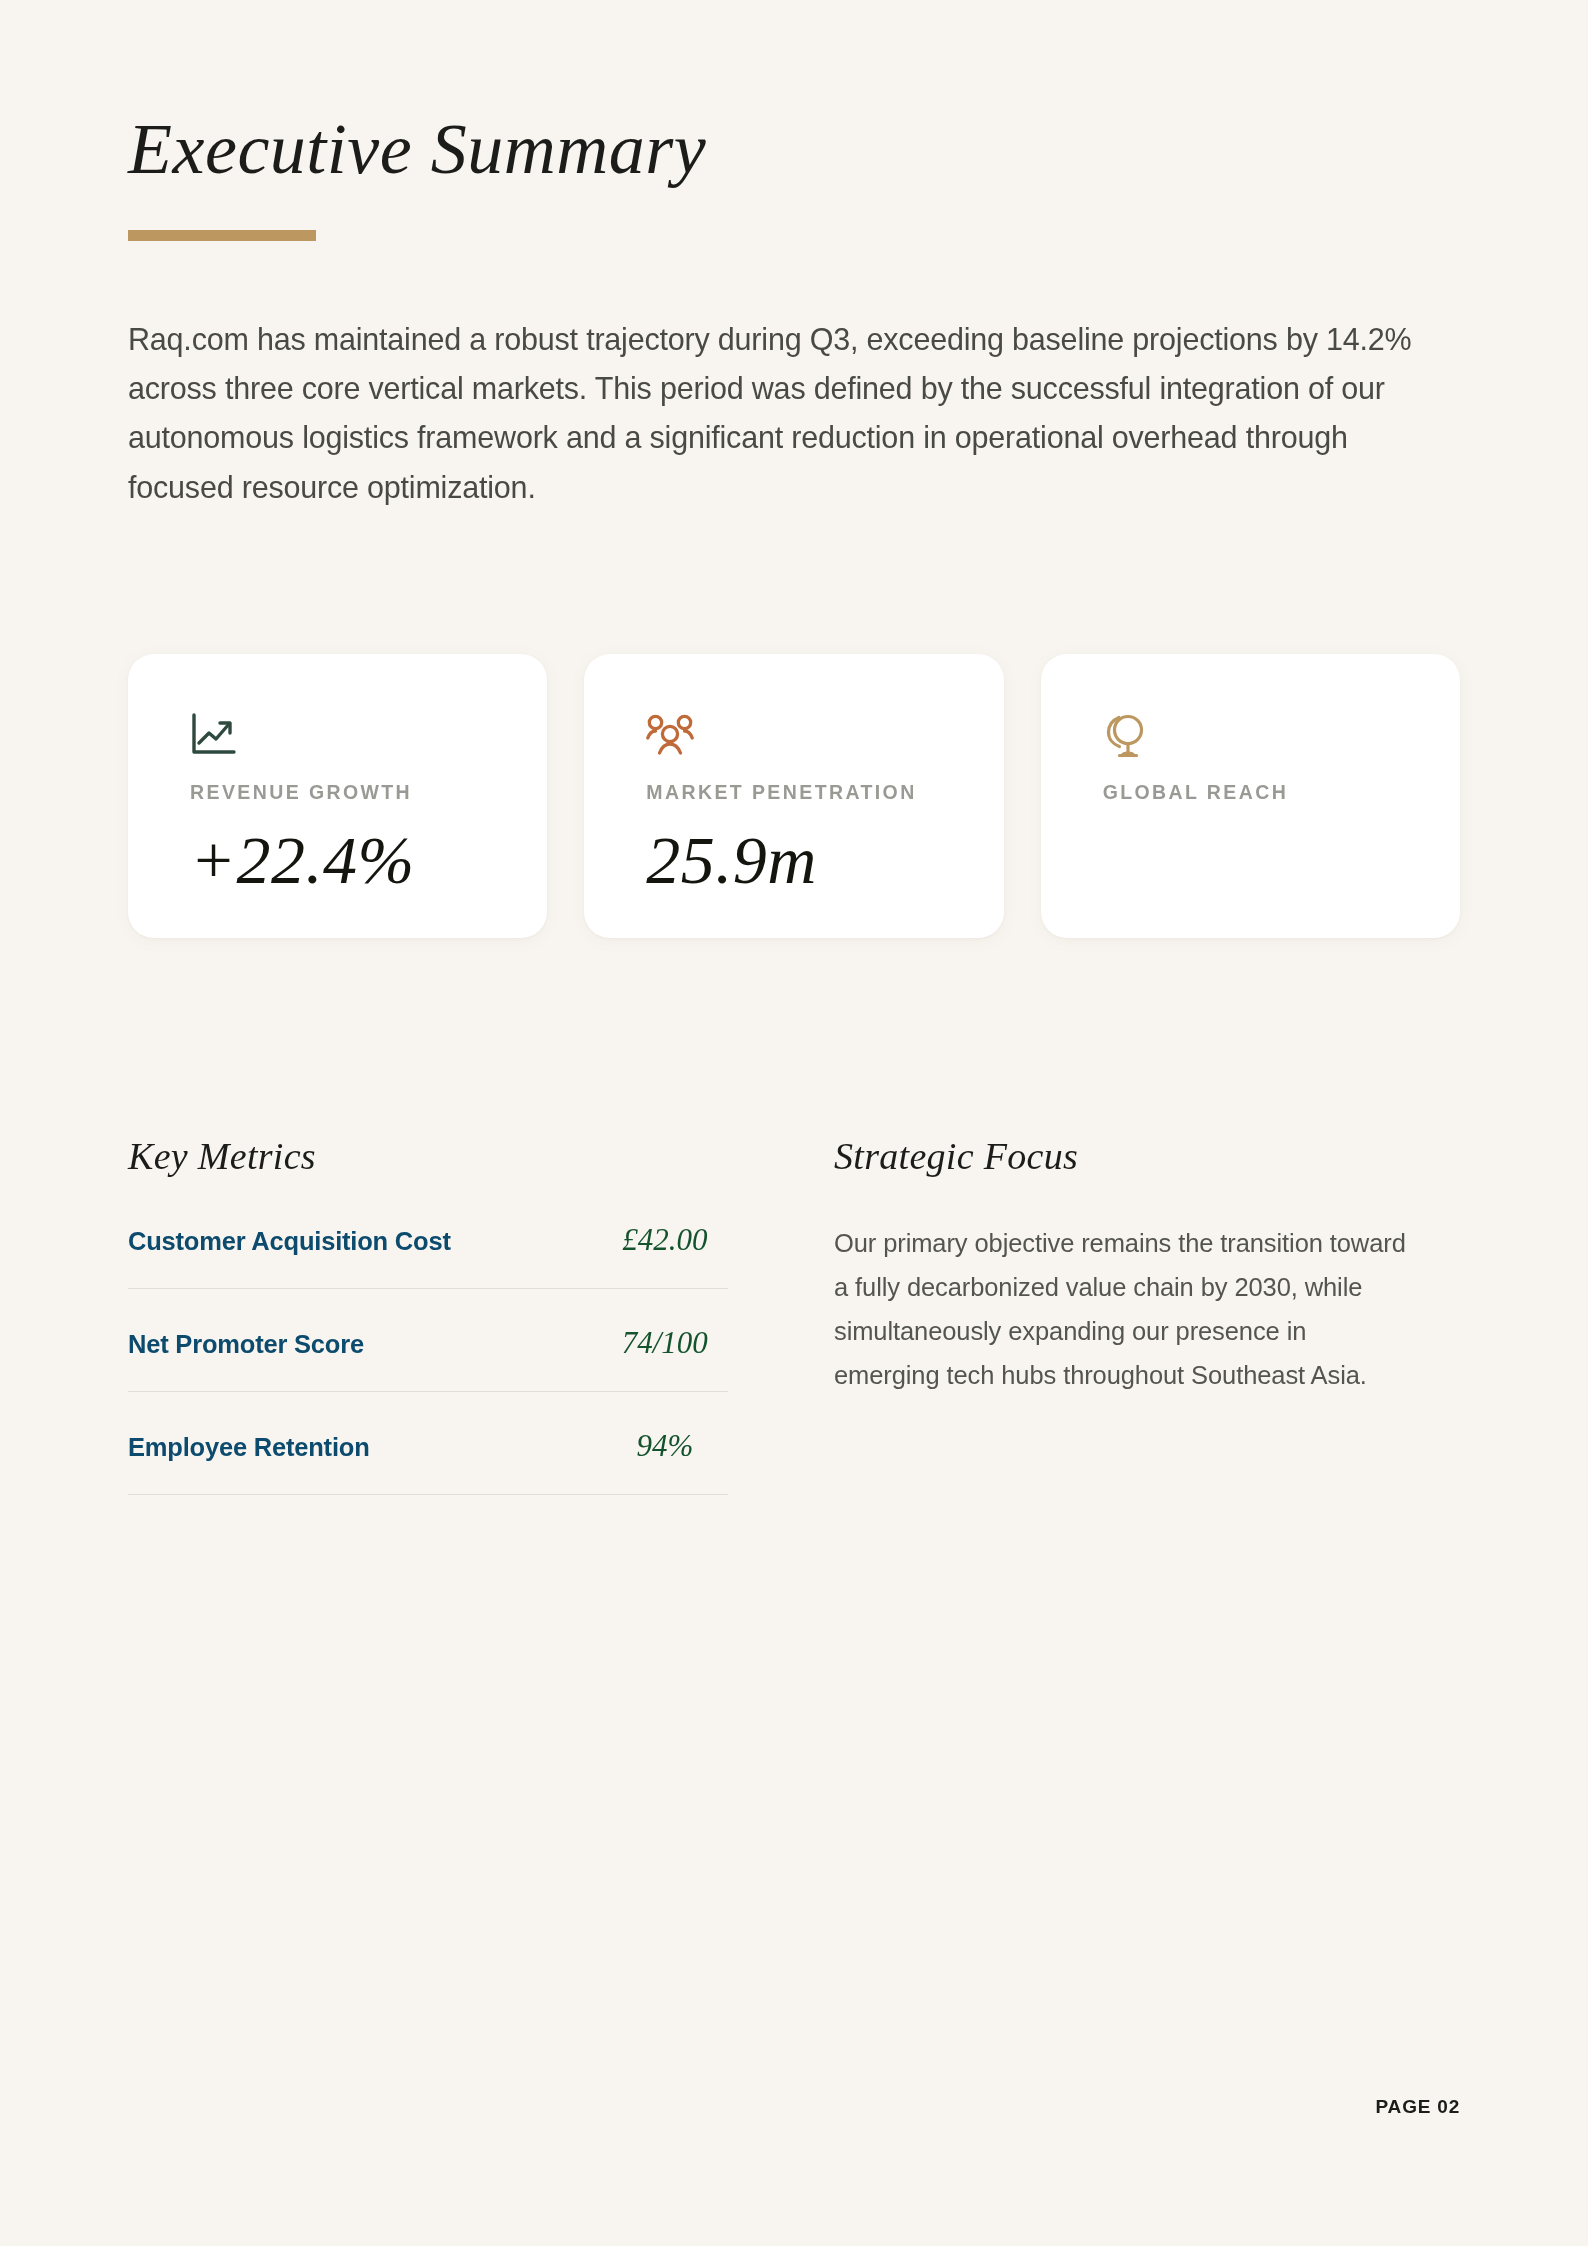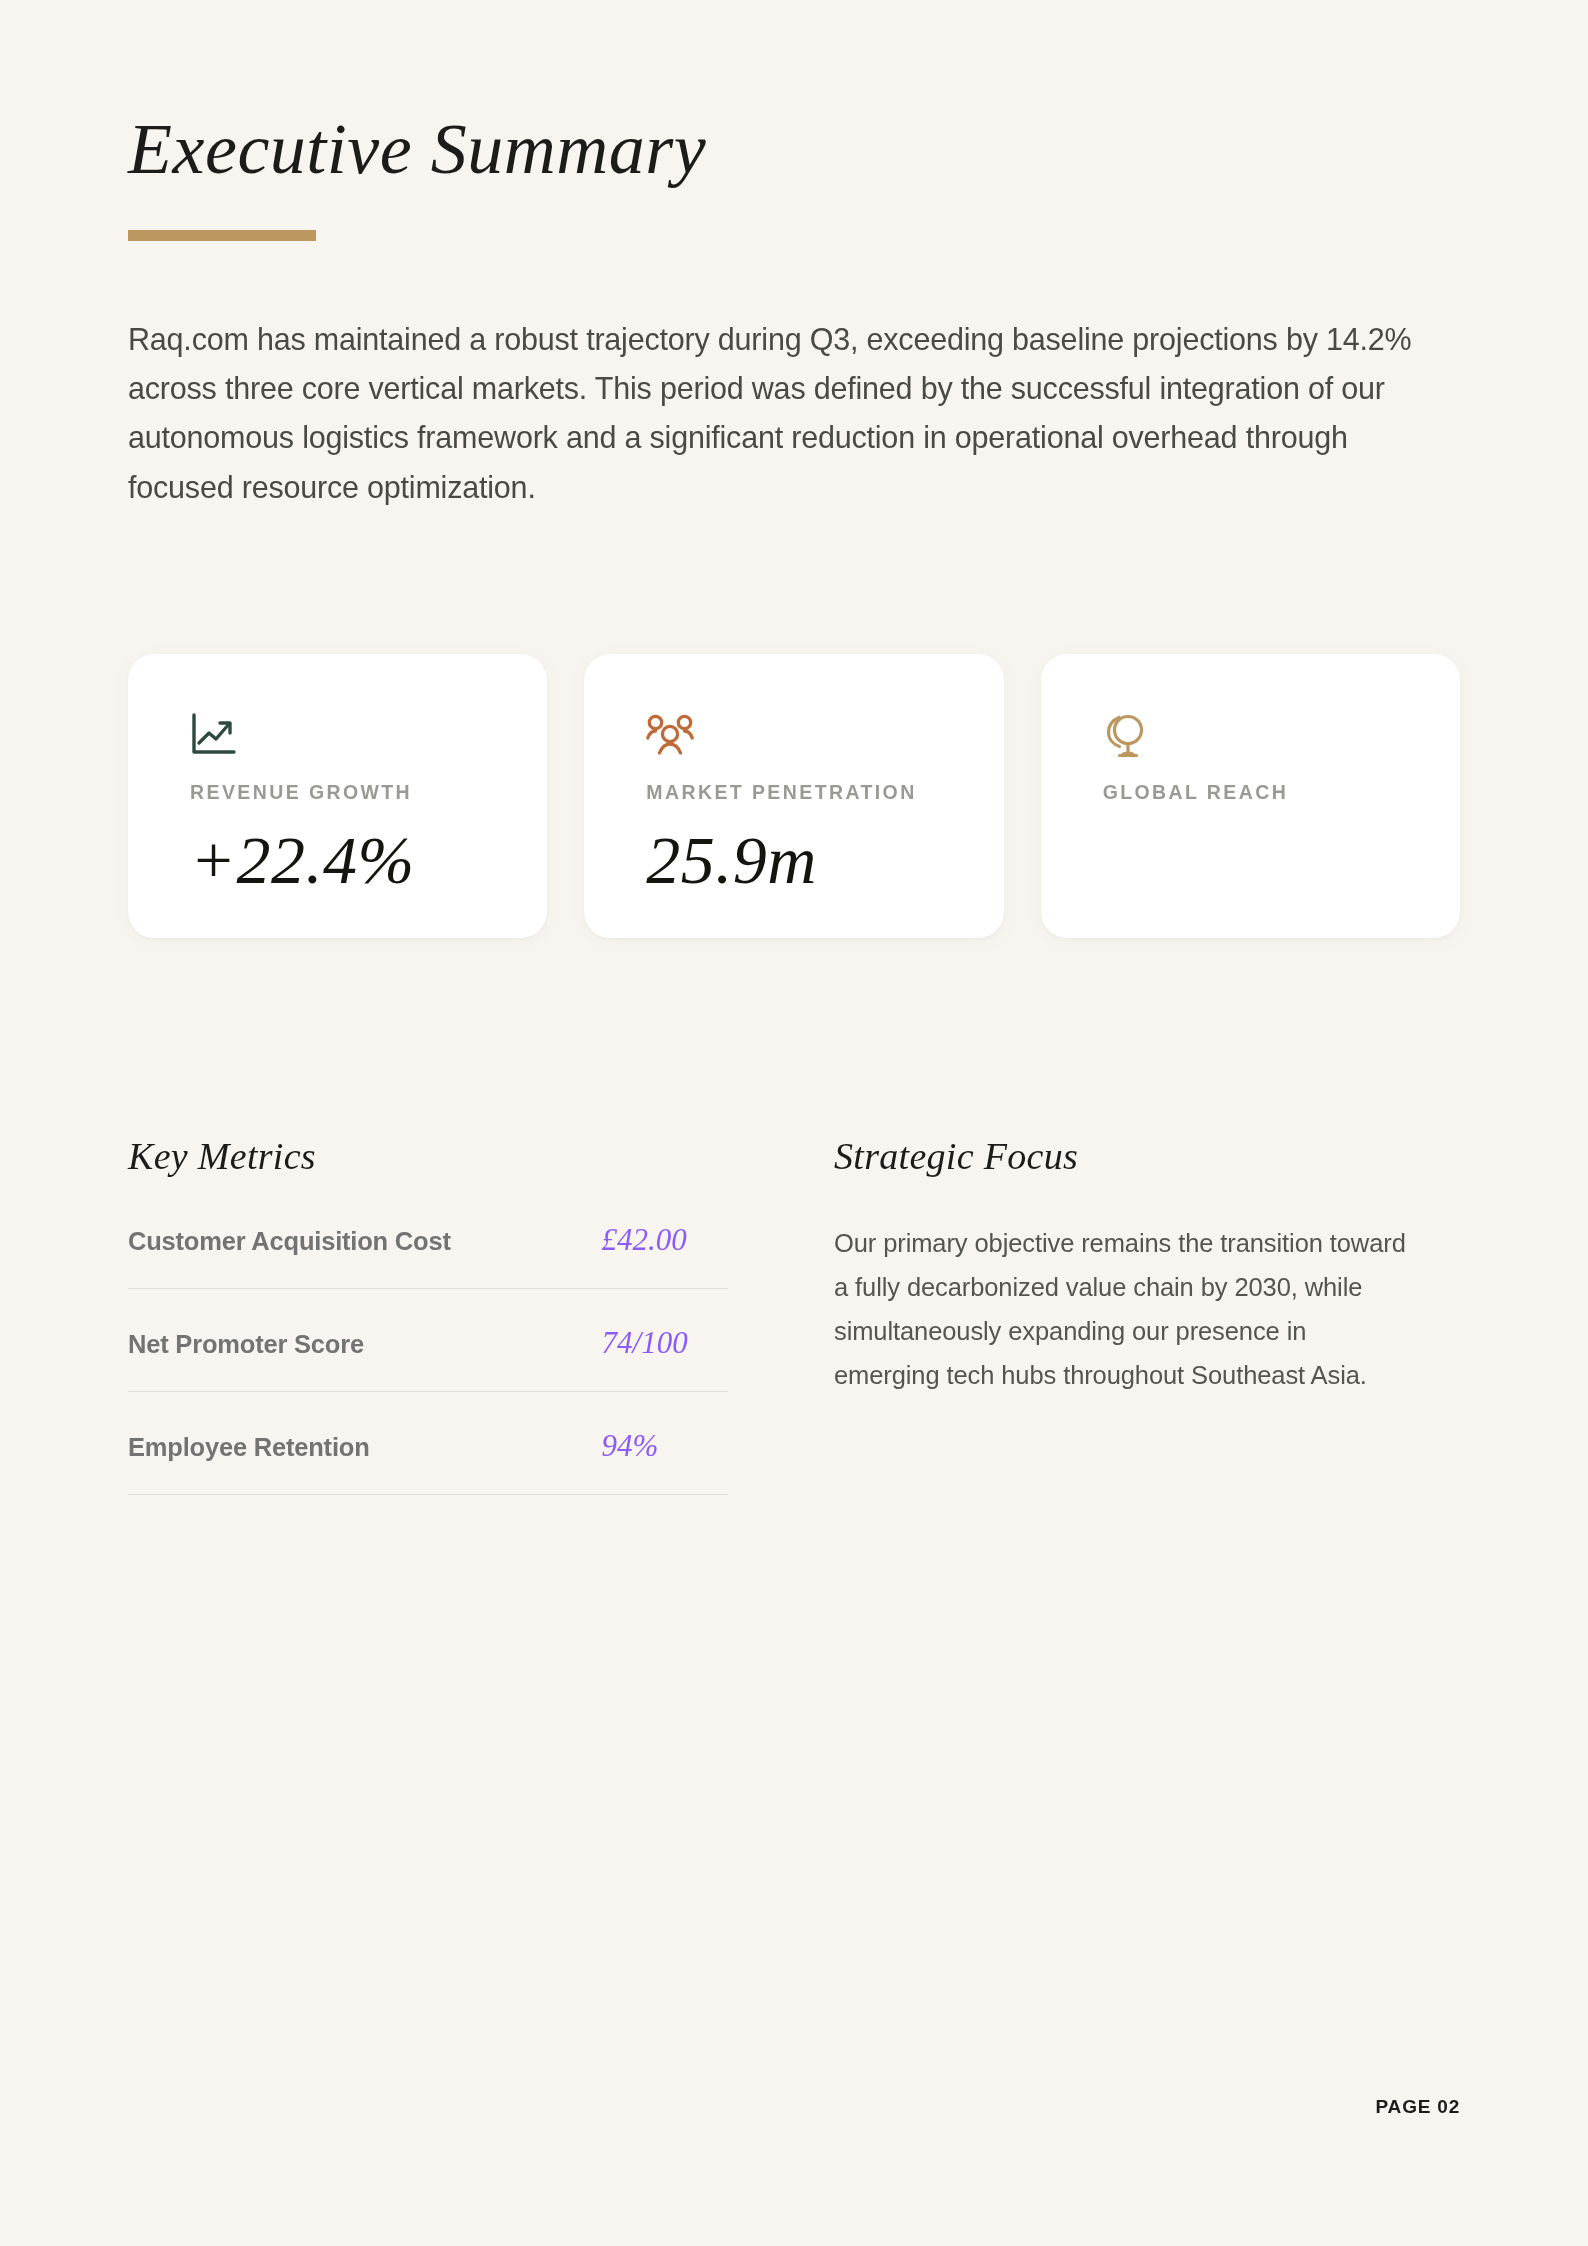--- a/index.html
+++ b/index.html
@@ -137,30 +137,30 @@
     vertical-align: baseline;
   }
   .metrics-table tr + tr .metric-row-name,
   .metrics-table tr + tr .metric-row-value {
     padding-top: 36px;
   }
   .metric-row-name {
     text-align: left;
     font-size: 25.5px;
     font-weight: 700;
-    color: #737373;
+    color: #0c4a6e;
     letter-spacing: -0.2px;
   }
   .metric-row-value {
-    text-align: left;
+    text-align: center;
     font-family: "Liberation Serif", "DejaVu Serif", serif;
     font-style: italic;
     font-weight: 400;
     font-size: 31px;
-    color: #8b5cf6;
+    color: #14532d;
     white-space: nowrap;
   }
 
   
   .focus-paragraph {
     margin: 0;
     font-size: 25.5px;
     line-height: 1.72;
     color: #55554F;
     letter-spacing: -0.1px;

